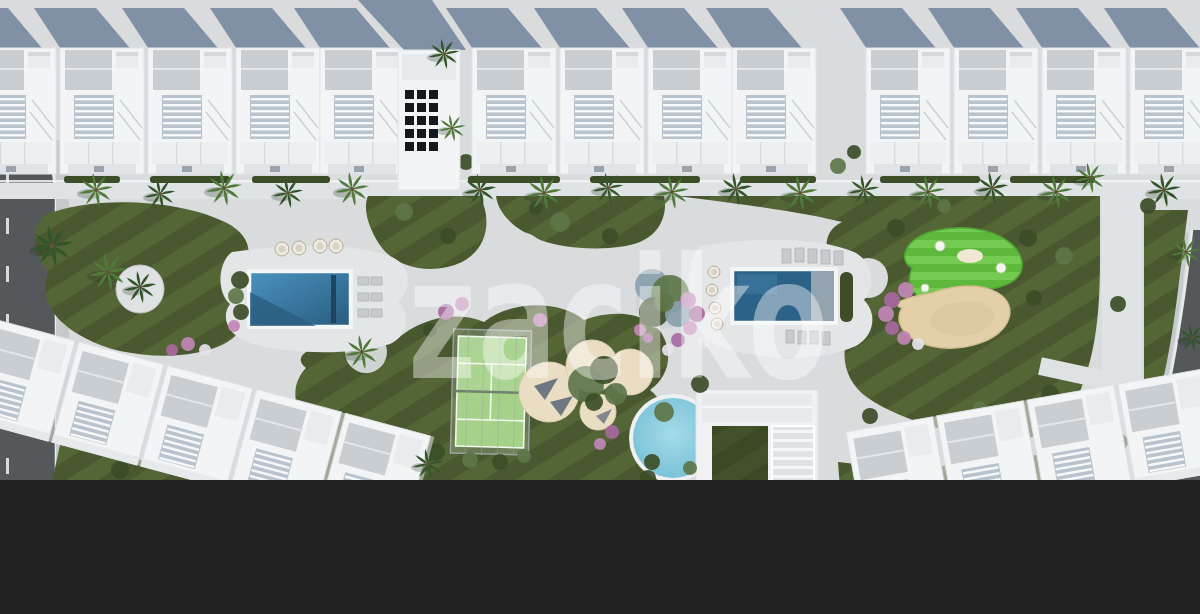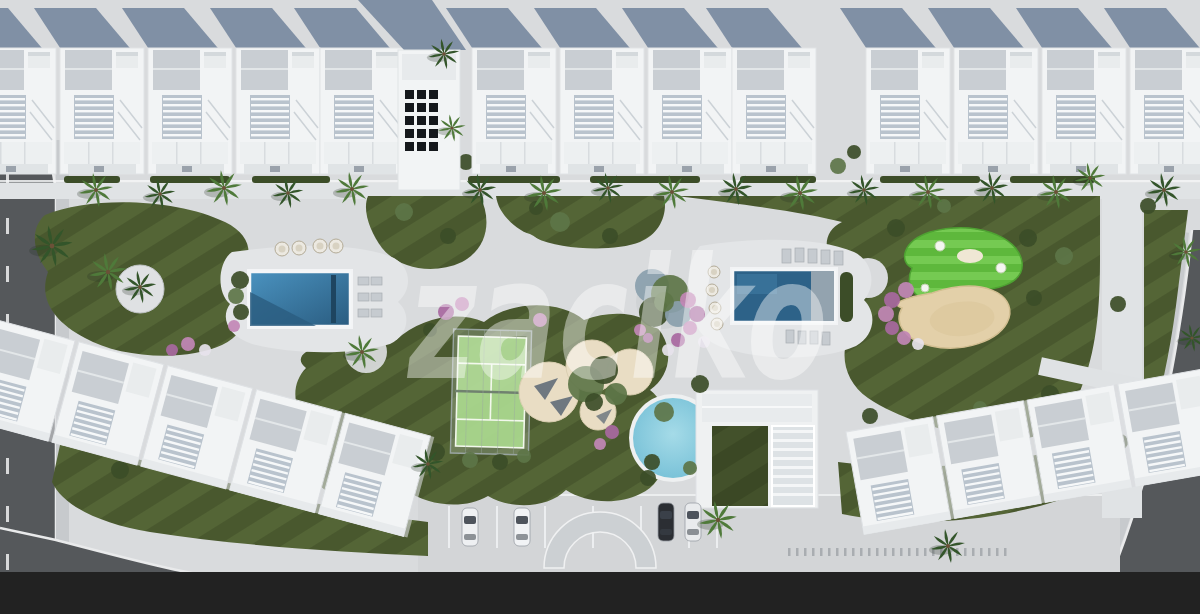--- a/index.html
+++ b/index.html
@@ -1,17 +1,17 @@
 <!DOCTYPE html>
 <html style="--pal-concrete: #d9dbdd; --pal-deck: #e3e5e7; --pal-walkway: #e0e3e5; --pal-building_white: #f2f4f5; --pal-roof_grey: #c9ced3; --pal-balcony_slat: #b9c3cd; --pal-cast_shadow: #76879f; --pal-grass: #49582e; --pal-grass_stripe: #5c6e3c; --pal-putting_green: #5eb83c; --pal-putting_stripe: #7bce57; --pal-padel_court: #a9d88d; --pal-pool_left: #4a92bf; --pal-pool_left_deep: #2a5c80; --pal-pool_right: #2d6288; --pal-round_pool: #6fbcd4; --pal-sand: #e3d0a9; --pal-play_sand: #e9ddc4; --pal-road: #55585b; --pal-sidewalk: #c7cacd; --pal-curb: #e9eaeb; --pal-hedge: #3c4d28; --pal-palm: #33552a; --pal-palm_light: #4f7a3a; --pal-flower_pink: #c287b6; --pal-flower_violet: #a868a0; --pal-flower_white: #e7e3ec; --pal-tree_olive: #5d7548; --pal-tree_blue: #8aa0ad; --pal-shade_sail: #6f7880; --pal-solar_panel: #15181c;"><head>
 <meta charset="utf-8">
 <style>
   html,body{margin:0;padding:0;background:#222;}
-  #stage{position:relative;width:1200px;height:572px;overflow:hidden;background:var(--pal-concrete,#d9dbdd);
-         font-family:"DejaVu Sans","Liberation Sans",sans-serif;font-style:italic;}
+  #stage{position:relative;width:1200px;height:480px;overflow:hidden;background:var(--pal-concrete,#d9dbdd);
+         font-family:"DejaVu Sans","Liberation Sans",sans-serif;}
   #render{position:absolute;left:0;top:0;}
   .watermark{position:absolute;left:408px;top:236px;font-size:168px;font-weight:bold;line-height:1;
              letter-spacing:2px;color:rgba(255,255,255,0.42);transform:scaleX(.70);transform-origin:left top;
              user-select:none;pointer-events:none;white-space:nowrap;}
 </style>
 </head>
 <body>
 
 <div id="stage">
 <svg id="render" width="1200" height="614" viewBox="0 0 1200 614">

